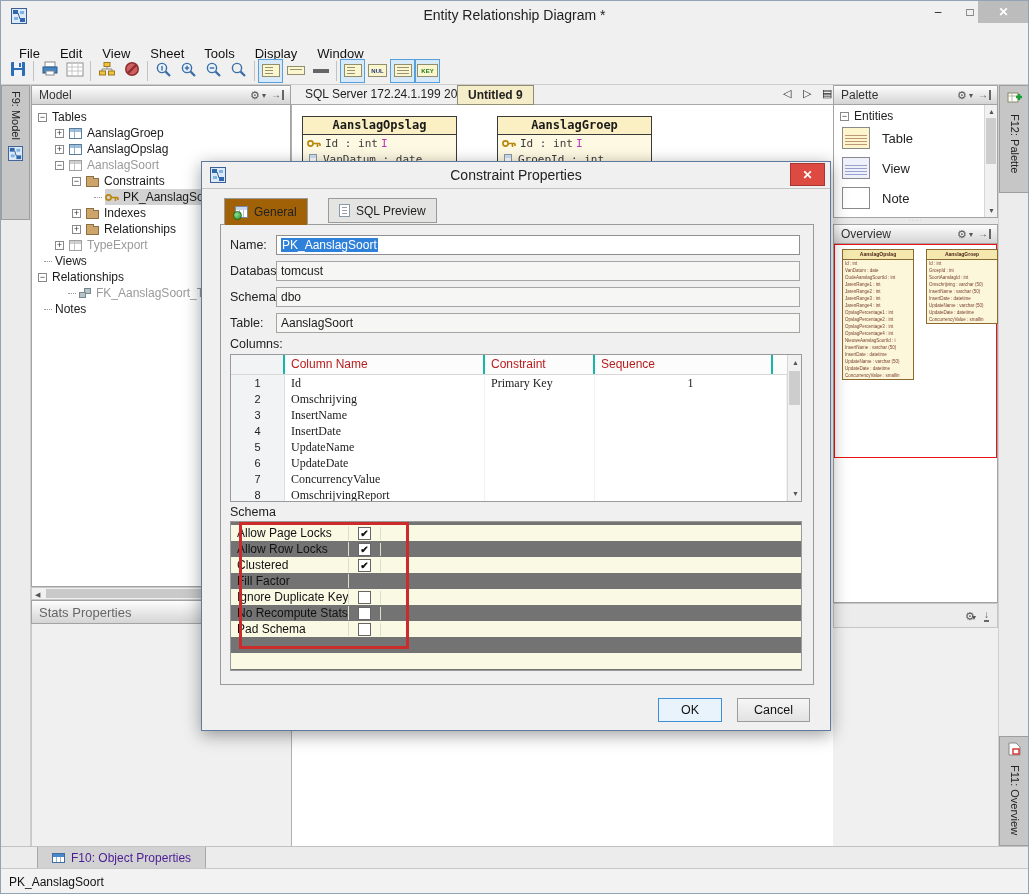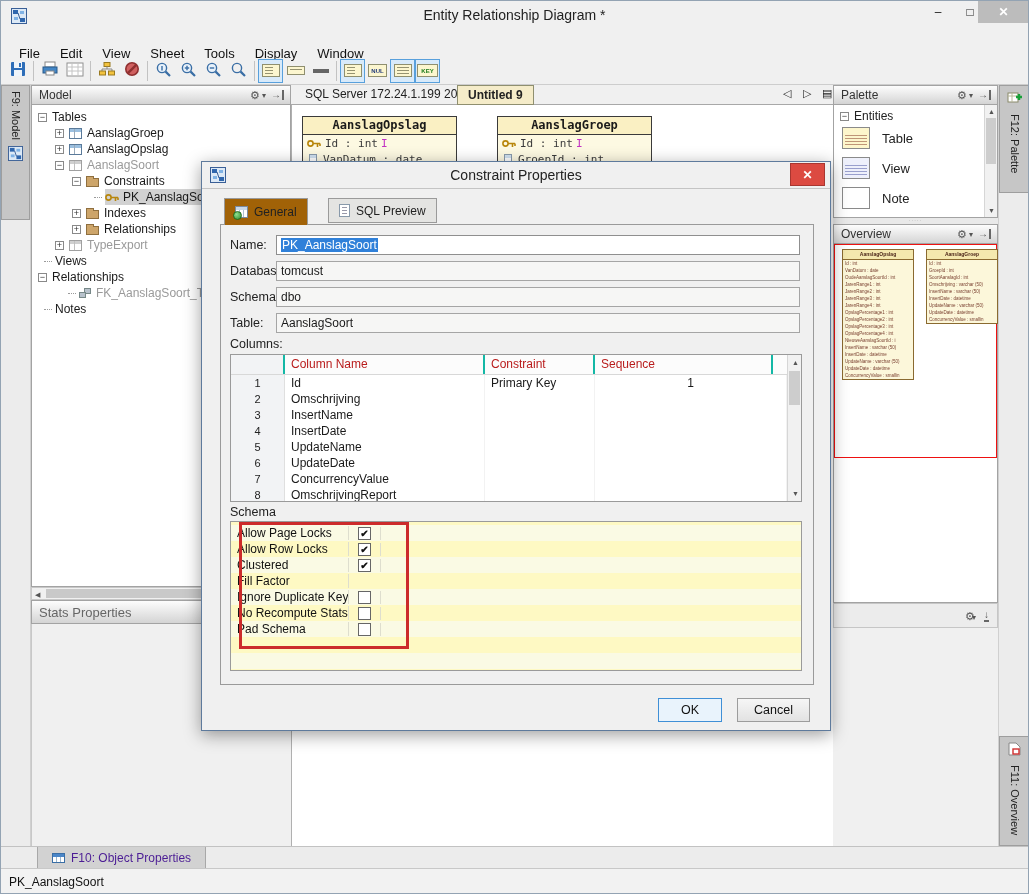--- a/index.html
+++ b/index.html
@@ -111,24 +111,24 @@
   .dpanel{position:absolute;left:18px;top:62px;width:594px;height:461px;border:1px solid #9a9a9a;background:#f0f0f0;box-sizing:border-box;}
   .flabel{position:absolute;left:28px;font-size:12.5px;color:#222;}
   .fld{position:absolute;left:74px;width:524px;height:20px;border:1px solid #8f8f8f;background:#fff;font-size:12px;line-height:18px;padding:0 4px;box-sizing:border-box;white-space:nowrap;overflow:hidden;}
   .fld.ro{background:#f6f6f5;border-color:#a5a5a5;}
   .selblue{background:#2f80d9;color:#fff;padding:0 1px;}
   .cols{position:absolute;left:28px;top:192px;width:572px;height:148px;border:1px solid #9a9a9a;background:#fff;box-sizing:border-box;overflow:hidden;}
   .hrow{display:flex;height:19px;border-bottom:1px solid #d8d8d8;background:#fcfcfc;}
   .hcell{border-right:2px solid #14b8a6;padding:2px 6px;font-size:12px;color:#b91c1c;box-sizing:border-box;}
   .drow{display:flex;height:16px;}
   .ncell{width:54px;background:#f2f3f5;border-right:1px solid #dfdfdf;text-align:center;font-size:11px;line-height:16px;color:#222;flex:none;box-sizing:border-box;}
-  .ccell{padding:0 6px;font-size:12px;line-height:16px;border-right:1px solid #f2f2f2;box-sizing:border-box;white-space:nowrap;overflow:hidden;}
+  .ccell{padding:0 6px;font-size:12px;line-height:16px;border-right:1px solid #f2f2f2;box-sizing:border-box;white-space:nowrap;overflow:hidden;font-family:Liberation Serif, serif;}
   .w-name{width:200px;flex:none;}.w-con{width:110px;flex:none;}.w-seq{width:192px;flex:none;text-align:center;}
   .cols .vscr2{position:absolute;right:0;top:0;bottom:0;width:14px;background:#f1f1f1;border-left:1px solid #d6d6d6;box-sizing:border-box;}
-  .det{position:absolute;left:28px;top:359px;width:572px;height:150px;border:1px solid #9a9a9a;background:#fef9c3;box-sizing:border-box;padding-top:3px;overflow:hidden;}
+  .det{position:absolute;left:28px;top:359px;width:572px;height:150px;border:1px solid #9a9a9a;background:#737373;box-sizing:border-box;padding-top:3px;overflow:hidden;}
   .dtrow{height:16px;display:flex;align-items:center;font-size:12px;color:#111;}
   .dtrow.odd{background:#fafae4;}
   .dlbl{width:118px;padding-left:6px;flex:none;border-right:1px solid #dedece;box-sizing:border-box;white-space:nowrap;overflow:hidden;}
   .dchk{width:32px;display:flex;justify-content:center;border-right:1px solid #dedece;flex:none;box-sizing:border-box;}
   .cb{width:13px;height:13px;border:1px solid #666;background:#fff;display:flex;align-items:center;justify-content:center;font-size:10px;font-weight:bold;color:#111;box-sizing:border-box;line-height:11px;}
   .redrect{position:absolute;left:37px;top:360px;width:170px;height:127px;border:3px solid #cc2b2b;box-sizing:border-box;pointer-events:none;z-index:5;}
   .dbtn{position:absolute;top:536px;height:24px;font-size:12.5px;text-align:center;line-height:22px;box-sizing:border-box;color:#111;}
   .dbtn.ok{left:456px;width:64px;background:#e9f3fc;border:1px solid #3f8fd6;}
   .dbtn.cancel{left:535px;width:73px;background:linear-gradient(#f6f6f6,#e2e2e2);border:1px solid #9c9c9c;}
 </style>

